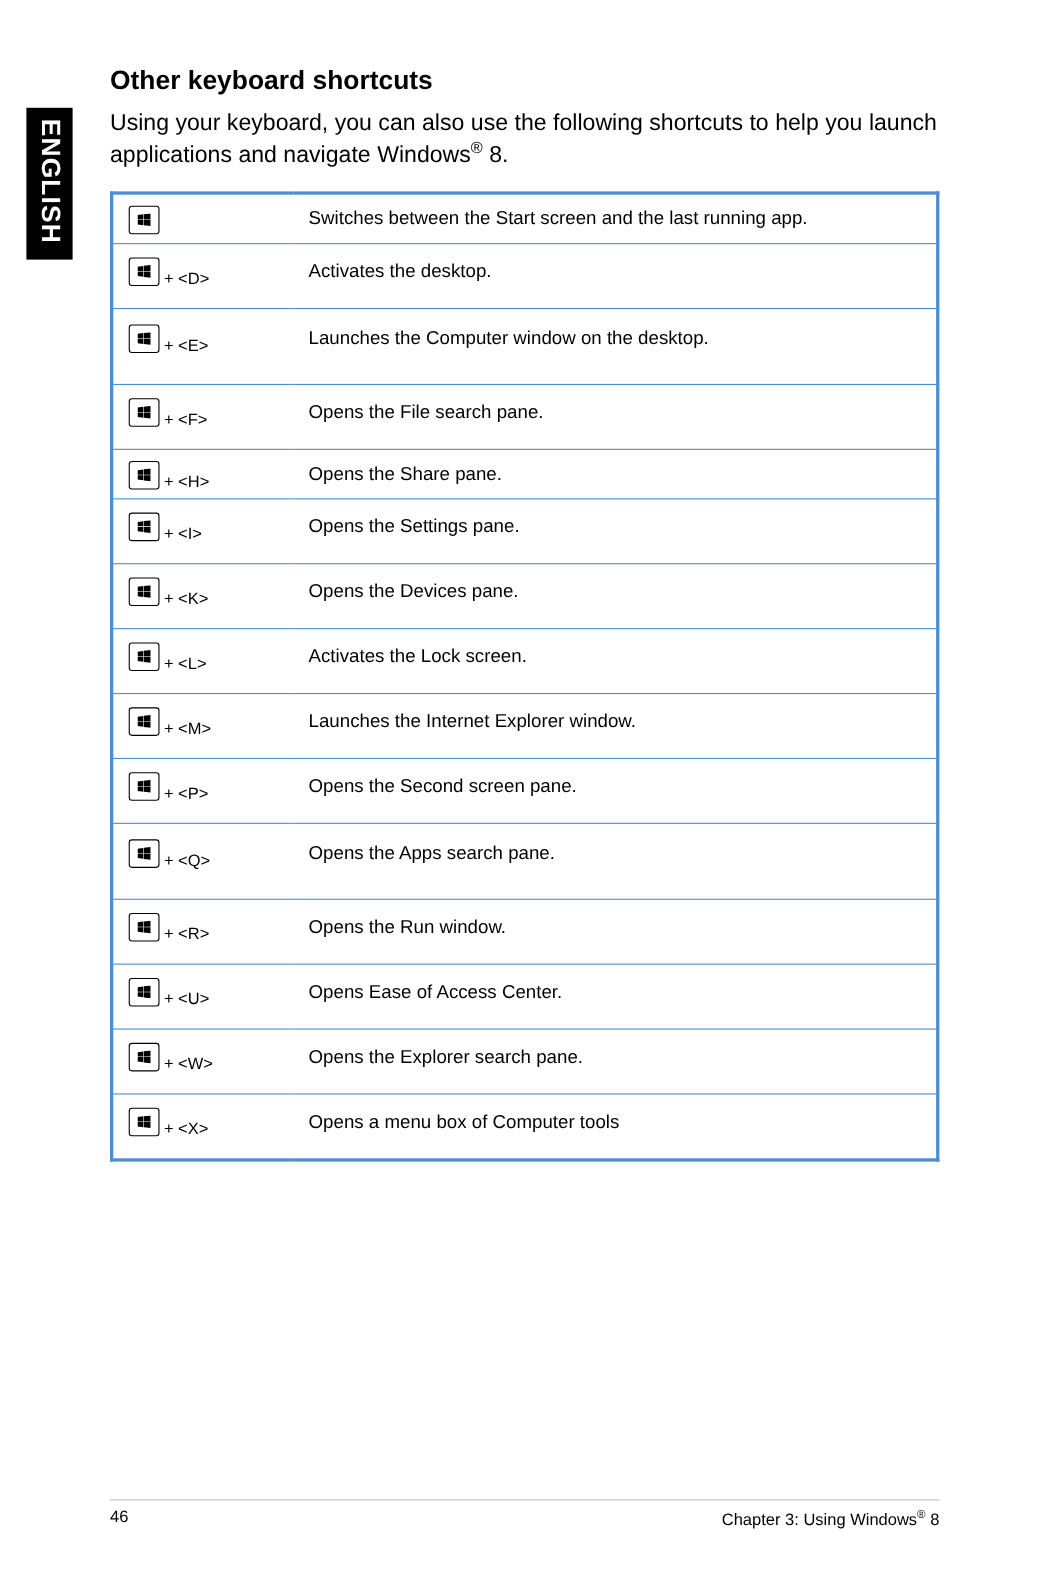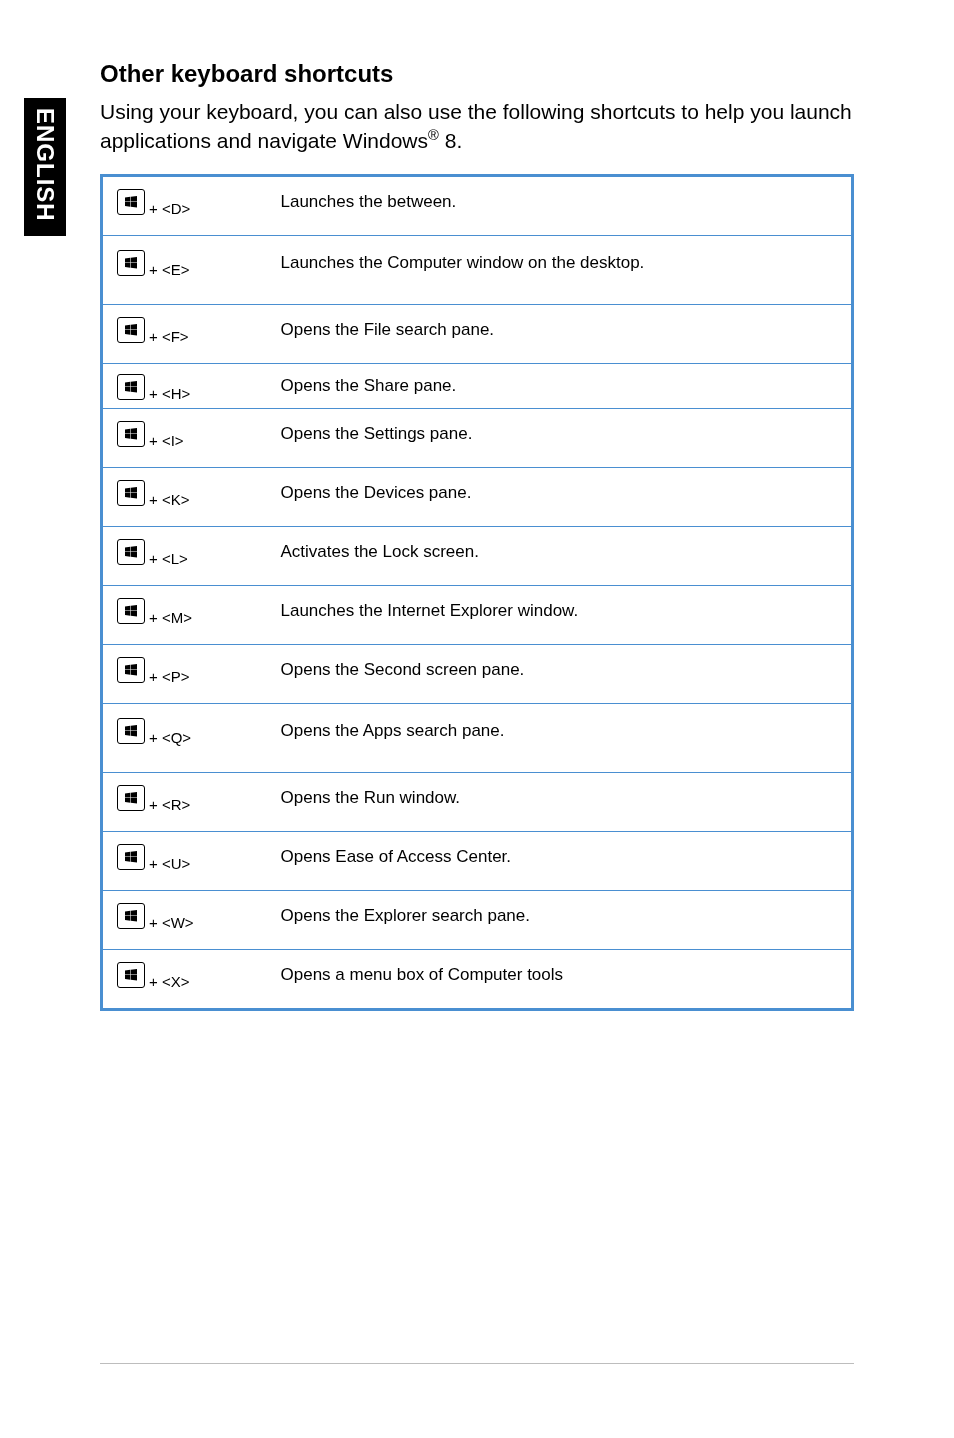--- a/index.html
+++ b/index.html
@@ -32,35 +32,50 @@
   </div>
 
   <h2 class="heading">Other keyboard shortcuts</h2>
 
   <p class="intro">
     <span>Using your keyboard, you can also use the following shortcuts to help you launch applications and navigate Windows</span><span class="reg">®</span><span> 8.</span>
   </p>
 
   <table class="shortcut-table">
     <tbody id="shortcut-body">
+        <tr>
+          <td class="keycol"><span class="key-wrap">
+              <span class="key winicon">
+                <svg viewBox="0 0 12 12">
+                  <g fill="#000">
+                    <polygon points="0,1.5 5.3,0.8 5.3,5.5 0,5.5"></polygon>
+                    <polygon points="5.8,0.7 12,0 12,5.5 5.8,5.5"></polygon>
+                    <polygon points="0,6 5.3,6 5.3,10.7 0,10"></polygon>
+                    <polygon points="5.8,6 12,6 12,11.5 5.8,10.8"></polygon>
+                  </g>
+                </svg>
+              </span>
+            </span></td>
+          <td>Switches between the Start screen and the last running app.</td>
+        </tr>
         <tr class="med">
           <td class="keycol"><span class="key-wrap">
               <span class="key winicon">
                 <svg viewBox="0 0 12 12">
                   <g fill="#000">
                     <polygon points="0,1.5 5.3,0.8 5.3,5.5 0,5.5"></polygon>
                     <polygon points="5.8,0.7 12,0 12,5.5 5.8,5.5"></polygon>
                     <polygon points="0,6 5.3,6 5.3,10.7 0,10"></polygon>
                     <polygon points="5.8,6 12,6 12,11.5 5.8,10.8"></polygon>
                   </g>
                 </svg>
               </span>
               <span class="plus-key">+ &lt;D&gt;</span>
             </span></td>
-          <td>Launches the between.</td>
+          <td>Activates the desktop.</td>
         </tr>
         <tr class="tall">
           <td class="keycol"><span class="key-wrap">
               <span class="key winicon">
                 <svg viewBox="0 0 12 12">
                   <g fill="#000">
                     <polygon points="0,1.5 5.3,0.8 5.3,5.5 0,5.5"></polygon>
                     <polygon points="5.8,0.7 12,0 12,5.5 5.8,5.5"></polygon>
                     <polygon points="0,6 5.3,6 5.3,10.7 0,10"></polygon>
                     <polygon points="5.8,6 12,6 12,11.5 5.8,10.8"></polygon>
@@ -260,14 +275,20 @@
                 </svg>
               </span>
               <span class="plus-key">+ &lt;X&gt;</span>
             </span></td>
           <td>Opens a menu box of Computer tools</td>
         </tr>
       </tbody>
   </table>
 
   <div class="footer-divider"></div>
+  <div class="footer">
+    <span>46</span>
+    <span>
+      <span>Chapter 3: Using Windows</span><span class="reg">®</span><span> 8</span>
+    </span>
+  </div>
 
 </div>
 
 </body></html>

